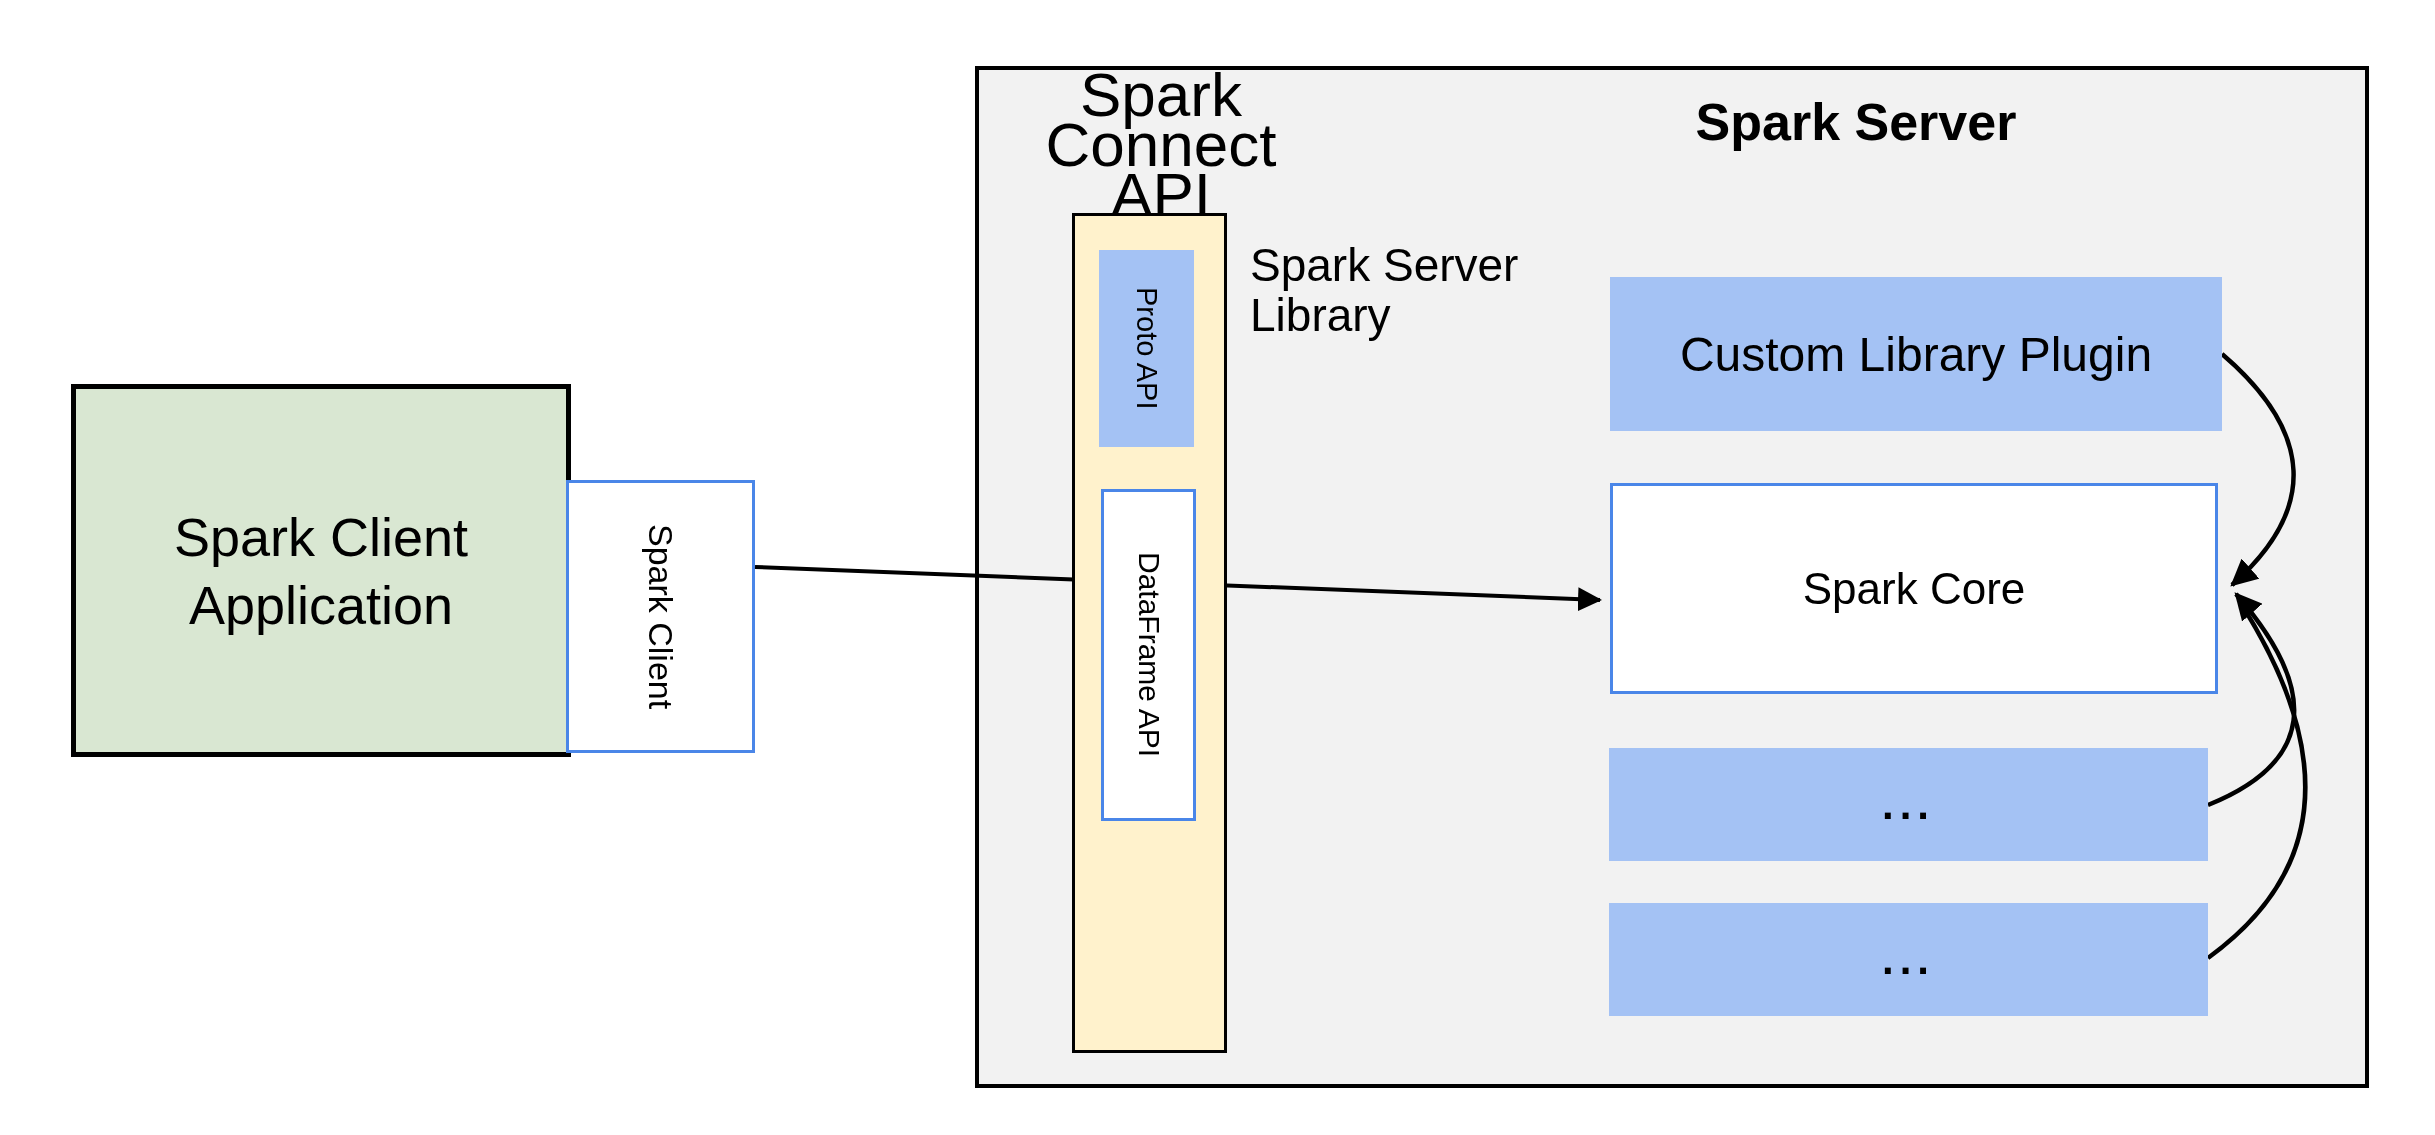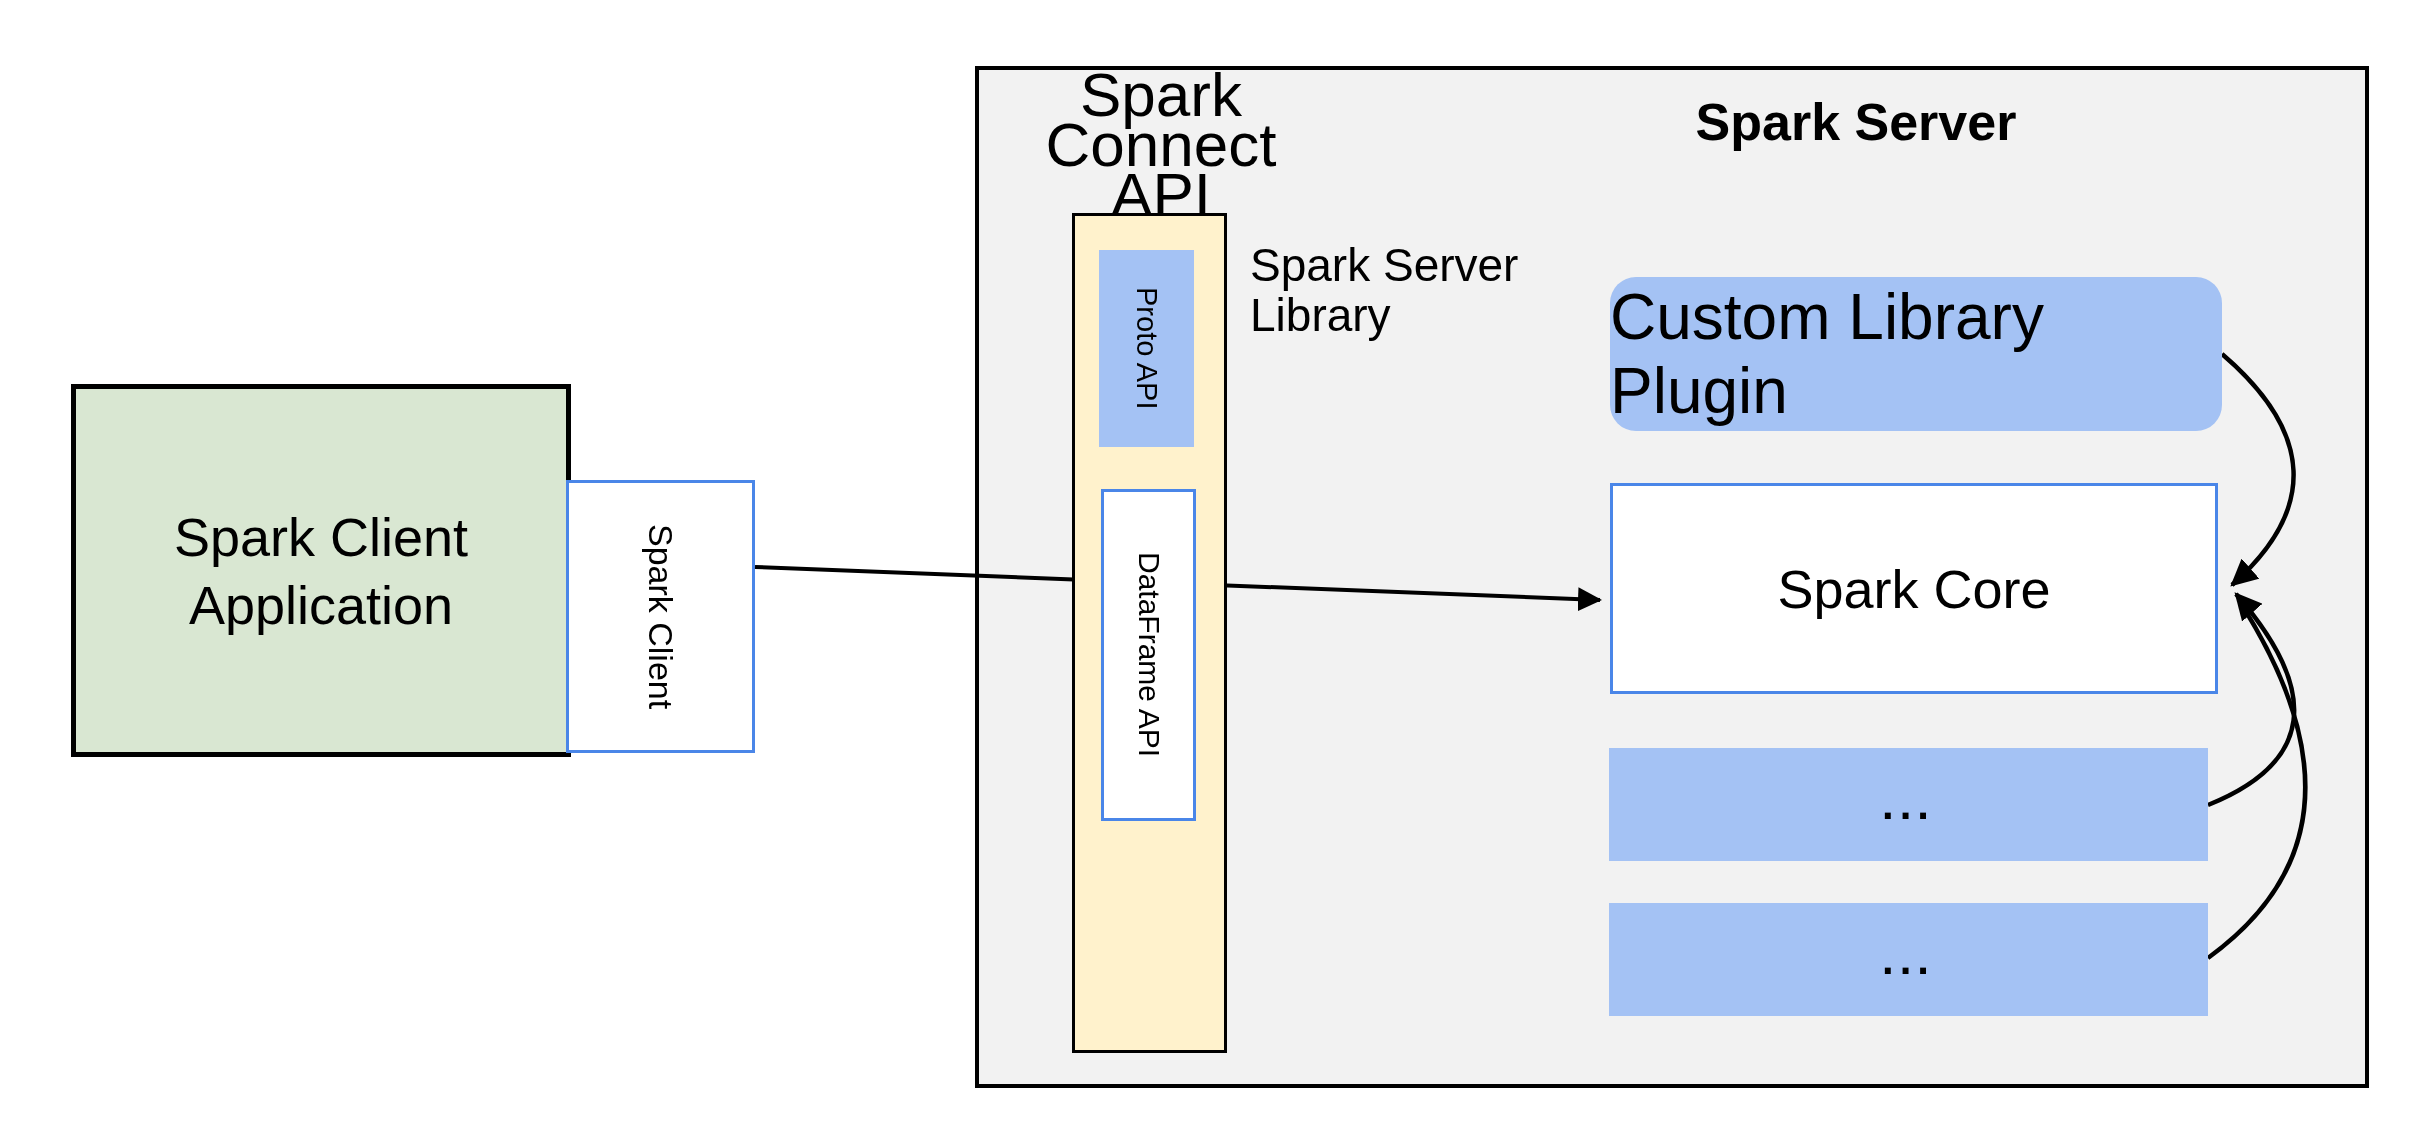--- a/index.html
+++ b/index.html
@@ -70,28 +70,27 @@
     font-size: 30px;
   }
   .server-library-label {
     left: 1250px; top: 240px; width: 420px;
     font-size: 46px; line-height: 50px; text-align: left; white-space: pre-line;
   }
   .plugin-box {
     left: 1610px; top: 277px; width: 612px; height: 154px;
     background: #a4c2f4;
     display: flex; align-items: center; justify-content: center;
-    font-size: 64px;
-    border-radius: 26px;
+    font-size: 48px;
   }
   .core-box {
     left: 1610px; top: 483px; width: 608px; height: 211px;
     background: #ffffff; border: 3px solid #4a86e8;
     display: flex; align-items: center; justify-content: center;
-    font-size: 54px;
+    font-size: 44px;
   }
   .dots-box {
     left: 1609px; width: 599px; height: 113px;
     background: #a4c2f4;
     display: flex; align-items: center; justify-content: center;
     font-size: 42px; font-weight: bold; letter-spacing: 6px;
   }
   .dots-box-1 { top: 748px; }
   .dots-box-2 { top: 903px; }
 

